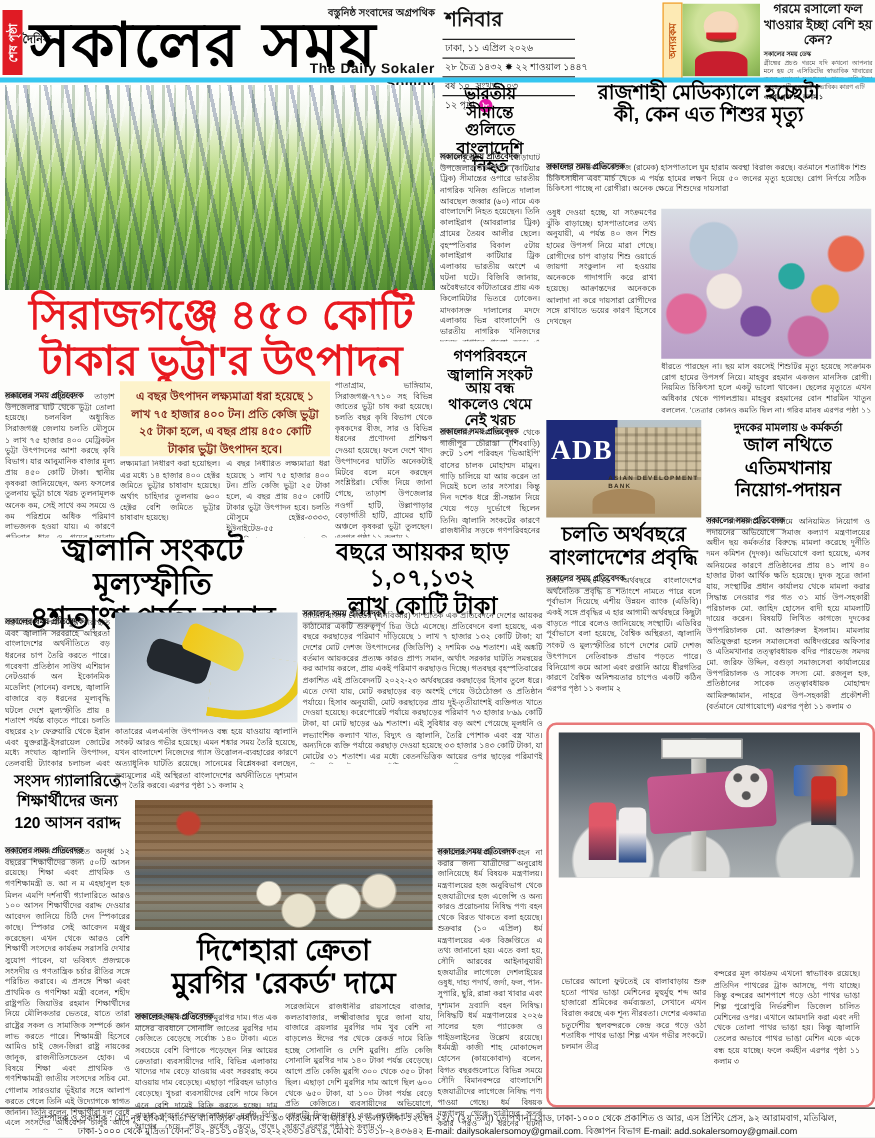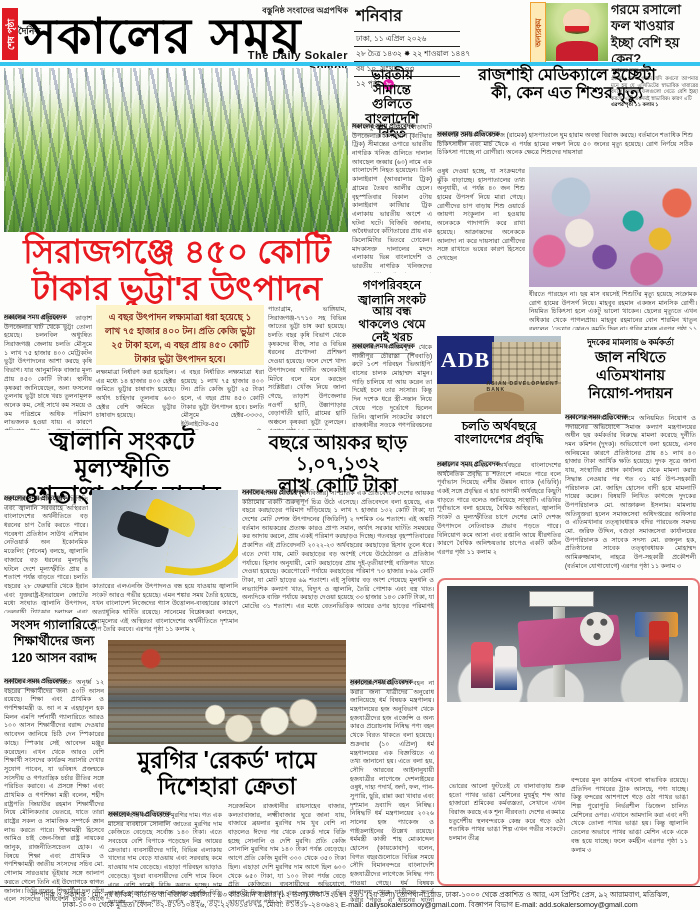--- a/index.html
+++ b/index.html
@@ -14,21 +14,21 @@
     font-family:"DejaVu Sans","Liberation Sans",sans-serif;}
   .tagline{font-size:8px;font-weight:bold;}
   .subtitle-en{font-size:11px;font-weight:bold;letter-spacing:.5px;}
   .datebox{font-size:7.5px;}
   .datebox .row{border-bottom:1px solid #222;padding:1px 2px;white-space:nowrap;}
   .datebox .day{font-size:16px;font-weight:bold;border-bottom:1px solid #222;padding:0 2px 1px;}
   .price-circle{display:inline-block;width:11px;height:11px;border-radius:50%;background:#e617a7;color:#fff;
     font-size:8px;font-weight:bold;text-align:center;line-height:11px;vertical-align:middle;margin-left:3px;}
   .feature-strip{background:#fdeab4;border:1px solid #f0a030;color:#c05010;writing-mode:vertical-rl;
     transform:rotate(180deg);font-size:8px;font-weight:bold;display:flex;align-items:center;justify-content:center;}
-  .feature-title{font-size:13px;font-weight:bold;line-height:1.25;}
+  .feature-title{font-size:10px;font-weight:bold;text-align:center;line-height:1.25;}
   .feature-body{font-size:5px;line-height:1.3;text-align:justify;color:#333;}
   .cyan-bar{background:#35c6f0;}
   
   .headline{font-weight:bold;text-align:center;line-height:1.12;color:#000;}
   .headline-red{color:#e8191f;}
   .kicker{font-weight:bold;text-align:center;color:#000;}
   .byline{font-size:6.5px;font-weight:bold;color:#000;border-bottom:.5px solid #999;display:inline-block;padding-bottom:.5px;}
   .body-text{font-size:6.3px;line-height:1.38;text-align:justify;color:#1c1c1c;overflow:hidden;}
   .jump{font-size:6.2px;font-weight:bold;text-align:right;color:#000;}
   .standfirst{background:#fdf3cb;color:#7a1f14;font-weight:bold;font-size:9px;line-height:1.55;
@@ -167,21 +167,21 @@
   <div class="abs body-text" style="left:437px;top:167px;width:88px;height:162px;">ওষুধ দেওয়া হচ্ছে, যা সংক্রমণের ঝুঁকি বাড়াচ্ছে। হাসপাতালের তথ্য অনুযায়ী, এ পর্যন্ত ৪০ জন শিশু হামের উপসর্গ নিয়ে মারা গেছে। রোগীদের চাপ বাড়ায় শিশু ওয়ার্ডে জায়গা সংকুলান না হওয়ায় অনেককে গাদাগাদি করে রাখা হয়েছে। আক্রান্তদের অনেককে আলাদা না করে দায়সারা রোগীদের সঙ্গে রাখাতে ভয়ের কারণ হিসেবে দেখছেন</div>
   <div class="photo photo-hospital" style="left:529px;top:167px;width:168px;height:120px;"></div>
   <div class="abs body-text" style="left:529px;top:290px;width:168px;height:40px;">ধীরতে পারছেন না। ছয় মাস বয়সেই শিশুটির মৃত্যু হয়েছে সংক্রামক রোগ হামের উপসর্গ নিয়ে। মাহবুব রহমান একজন মানসিক রোগী। নিয়মিত চিকিৎসা হলে একটু ভালো থাকেন। ছেলের মৃত্যুতে এখন অধিকার থেকে পাগলপ্রায়। মাহবুব রহমানের বোন শারমিন খাতুন বললেন, 'তেত্রার কোনও কমতি ছিল না। গরিব মানুষ এরপর পৃষ্ঠা ১১ কলাম ২</div>
 
   <div class="photo photo-adb" style="left:437px;top:336px;width:124px;height:78px;">
     <div class="adb-logo">ADB</div>
     <div class="adb-windows"></div>
     <div class="adb-caption">ASIAN DEVELOPMENT BANK</div>
     <div class="adb-arch"></div>
   </div>
-  <div class="abs headline" style="left:437px;top:420px;width:124px;font-size:12px;">
+  <div class="abs headline" style="left:437px;top:420px;width:124px;font-size:16px;">
     <div>চলতি অর্থবছরে বাংলাদেশের প্রবৃদ্ধি</div>
   </div>
   <div class="abs" style="left:437px;top:452px;"><span class="byline">সকালের সময় প্রতিবেদক</span></div>
   <div class="abs body-text" style="left:437px;top:461px;width:124px;height:112px;">চলতি ২০২৫-২৬ অর্থবছরে বাংলাদেশের অর্থনৈতিক প্রবৃদ্ধি ৪ শতাংশে নামতে পারে বলে পূর্বাভাস দিয়েছে এশীয় উন্নয়ন ব্যাংক (এডিবি)। একই সঙ্গে প্রবৃদ্ধির এ হার আগামী অর্থবছরে কিছুটা বাড়তে পারে বলেও জানিয়েছে সংস্থাটি। এডিবির পূর্বাভাসে বলা হয়েছে, বৈশ্বিক অস্থিরতা, জ্বালানি সংকট ও মূল্যস্ফীতির চাপে দেশের মোট দেশজ উৎপাদনে নেতিবাচক প্রভাব পড়তে পারে। বিনিয়োগ কমে আসা এবং রপ্তানি আয়ে ধীরগতির কারণে বৈশ্বিক অনিশ্চয়তার চাপেও একটি কঠিন এরপর পৃষ্ঠা ১১ কলাম ২</div>
 
   <div class="abs kicker" style="left:565px;top:336px;width:131px;font-size:8.5px;">দুদকের মামলায় ৬ কর্মকর্তা</div>
   <div class="abs headline" style="left:565px;top:348px;width:131px;font-size:14.5px;line-height:1.25;">
     <div>জাল নথিতে</div>
     <div>এতিমখানায়</div>
     <div>নিয়োগ-পদায়ন</div>
@@ -212,22 +212,22 @@
   <div class="abs headline" style="left:4px;top:617px;width:100px;font-size:12.5px;line-height:1.3;">
     <div>সংসদ গ্যালারিতে</div>
     <div>শিক্ষার্থীদের জন্য</div>
     <div>120 আসন বরাদ্দ</div>
   </div>
   <div class="abs" style="left:4px;top:669px;"><span class="byline">সকালের সময় প্রতিবেদক</span></div>
   <div class="abs body-text" style="left:4px;top:678px;width:100px;height:226px;">জাতীয় সংসদ গ্যালারিতে অনূর্ধ্ব ১২ বছরের শিক্ষার্থীদের জন্য ৫০টি আসন রয়েছে। শিক্ষা এবং প্রাথমিক ও গণশিক্ষামন্ত্রী ড. আ ন ম এহছানুল হক মিলন এমপি দর্শনার্থী গ্যালারিতে আরও ১০০ আসন শিক্ষার্থীদের বরাদ্দ দেওয়ার আবেদন জানিয়ে চিঠি দেন স্পিকারের কাছে। স্পিকার সেই আবেদন মঞ্জুর করেছেন। এখন থেকে আরও বেশি শিক্ষার্থী সংসদের কার্যক্রম সরাসরি দেখার সুযোগ পাবেন, যা ভবিষ্যৎ প্রজন্মকে সংসদীয় ও গণতান্ত্রিক চর্চার রীতির সঙ্গে পরিচিত করাবে। এ প্রসঙ্গে শিক্ষা এবং প্রাথমিক ও গণশিক্ষা মন্ত্রী বলেন, শহীদ রাষ্ট্রপতি জিয়াউর রহমান শিক্ষার্থীদের নিয়ে মৌলিকতার ভেতরে, যাতে তারা রাষ্ট্রের সকল ও সামাজিক সম্পর্কে জ্ঞান লাভ করতে পারে। শিক্ষামন্ত্রী হিসেবে আমিও চাই জেন-জিরা রাষ্ট্র নায়কের জানুক, রাজনীতিসচেতন হোক। এ বিষয়ে শিক্ষা এবং প্রাথমিক ও গণশিক্ষামন্ত্রী জাতীয় সংসদের সচিব মো. গোলাম সারওয়ার ভূঁইয়ার সঙ্গে আলাপ করতে গেলে তিনি এই উদ্যোগকে স্বাগত জানান। তিনি বলেন, শিক্ষার্থীরা দল বেঁধে এলে সংসদের অধিবেশন চালুর আগে সদস্য নিয়ে বিস্তারিত অবহিত করা হবে। এতে তারা দেশের সংসদের স্থাপত্যশৈলী, ইতিহাস, ঐতিহ্য সম্পর্কে শিক্ষা লাভ করতে পারবে।</div>
 
   <div class="photo photo-chicken" style="left:108px;top:640px;width:238px;height:104px;"></div>
   <div class="abs headline" style="left:108px;top:748px;width:238px;font-size:23px;">
+    <div>দিশেহারা ক্রেতা</div>
     <div>মুরগির 'রেকর্ড' দামে</div>
-    <div>দিশেহারা ক্রেতা</div>
   </div>
   <div class="abs" style="left:108px;top:802px;"><span class="byline">সকালের সময় প্রতিবেদক</span></div>
   <div class="abs body-text" style="left:108px;top:811px;width:114px;height:92px;">বাজারে হু-হু করে বাড়ছে মুরগির দাম। গত এক মাসের ব্যবধানে সোনালি জাতের মুরগির দাম কেজিতে বেড়েছে সর্বোচ্চ ১৪০ টাকা। এতে সবচেয়ে বেশি বিপাকে পড়েছেন নিম্ন আয়ের ক্রেতারা। ব্যবসায়ীদের দাবি, বিভিন্ন এলাকায় খাদ্যের দাম বেড়ে যাওয়ায় এবং সরবরাহ কমে যাওয়ায় দাম বেড়েছে। এছাড়া পরিবহন ভাড়াও বেড়েছে। খুচরা ব্যবসায়ীদের বেশি দামে কিনে এনে বেশি দামেই বিক্রি করতে হচ্ছে। দাম বাড়ার কারণে অনেক দোকানে মুরগি বিক্রি আগের চেয়ে প্রায় অর্ধেক কমে গেছে। বৃহস্পতিবার (৯ এপ্রিল) রাজধানীর বিভিন্ন বাজার ঘুরে এসব তথ্য জানা গেছে।</div>
   <div class="abs body-text" style="left:228px;top:802px;width:118px;height:101px;">সরেজমিনে রাজধানীর রায়সাহেব বাজার, কলতাবাজার, লক্ষ্মীবাজার ঘুরে জানা যায়, বাজারে ব্রয়লার মুরগির দাম খুব বেশি না বাড়লেও ঈদের পর থেকে রেকর্ড দামে বিক্রি হচ্ছে সোনালি ও দেশি মুরগি। প্রতি কেজি সোনালি মুরগির দাম ১৪০ টাকা পর্যন্ত বেড়েছে। আগে প্রতি কেজি মুরগি ৩০০ থেকে ৩৫০ টাকা ছিল। এছাড়া দেশি মুরগির দাম আগে ছিল ৬০০ থেকে ৬৫০ টাকা, যা ১০০ টাকা পর্যন্ত বেড়ে প্রতি কেজিতে। ব্যবসায়ীদের অভিযোগে, পোলট্রি ফিড (খাবার) এবং ওষুধের দাম বৃদ্ধির কারণে এরপর পৃষ্ঠা ১১ কলাম ৩</div>
 
   <div class="abs" style="left:350px;top:670px;"><span class="byline">সকালের সময় প্রতিবেদক</span></div>
   <div class="abs body-text" style="left:350px;top:679px;width:84px;height:224px;">হজযাত্রায় নিষিদ্ধ পণ্য বহন না করার জন্য যাত্রীদের অনুরোধ জানিয়েছে ধর্ম বিষয়ক মন্ত্রণালয়। মন্ত্রণালয়ের হজ অনুবিভাগ থেকে হজযাত্রীদের হজ এজেন্সি ও অন্য কারও প্ররোচনায় নিষিদ্ধ পণ্য বহন থেকে বিরত থাকতে বলা হয়েছে। শুক্রবার (১০ এপ্রিল) ধর্ম মন্ত্রণালয়ের এক বিজ্ঞপ্তিতে এ তথ্য জানানো হয়। এতে বলা হয়, সৌদি আরবের আইনানুযায়ী হজযাত্রীর লাগেজে দেশলাইয়ের ওষুধ, দাহ্য পদার্থ, জর্দা, ফল, পান-সুপারি, ছুরি, রান্না করা খাবার এবং দৃশ্যমান দ্রব্যাদি বহন নিষিদ্ধ। নিষিদ্ধটি ধর্ম মন্ত্রণালয়ের ২০২৬ সালের হজ প্যাকেজ ও গাইডলাইনের উল্লেখ রয়েছে। ধর্মমন্ত্রী কাজী শাহ মোকাদ্দেল হোসেন (কায়কোবাদ) বলেন, বিগত বছরগুলোতে বিভিন্ন সময়ে সৌদি বিমানবন্দরে বাংলাদেশি হজযাত্রীদের লাগেজে নিষিদ্ধ পণ্য পাওয়া গেছে। ধর্ম বিষয়ক মন্ত্রণালয় থেকে যাত্রীদের সতর্ক করার পরও এ ধরনের ঘটনা ঘটছে। এতে দেশের ভাবমূর্তি ক্ষুণ্ন হয়। এ বিষয়ে হজযাত্রীদের সতর্কতা অবলম্বনের অনুরোধ জানান তিনি। ধর্ম নিয়ে দুর্নীতি আলাউদ্দিন আল আজাদ এনডিসি বলেন, সৌদিতে কোনো হজযাত্রীর লাগেজে নিষিদ্ধ পণ্য পাওয়া গেলে তার বিরুদ্ধে সে দেশের প্রচলিত আইনে শাস্তিমূলক ব্যবস্থা নেওয়া হয়। এখন কাজে দায়িত্বে হজযাত্রীর হজ এরপর পৃষ্ঠা ১১ কলাম ৩</div>
 
   <div class="abs" style="left:437px;top:578px;width:259px;height:304px;border:2px solid #e87878;border-radius:8px;background:#fffdfb;">
     <div class="photo photo-stone" style="left:8px;top:6px;width:241px;height:116px;">

